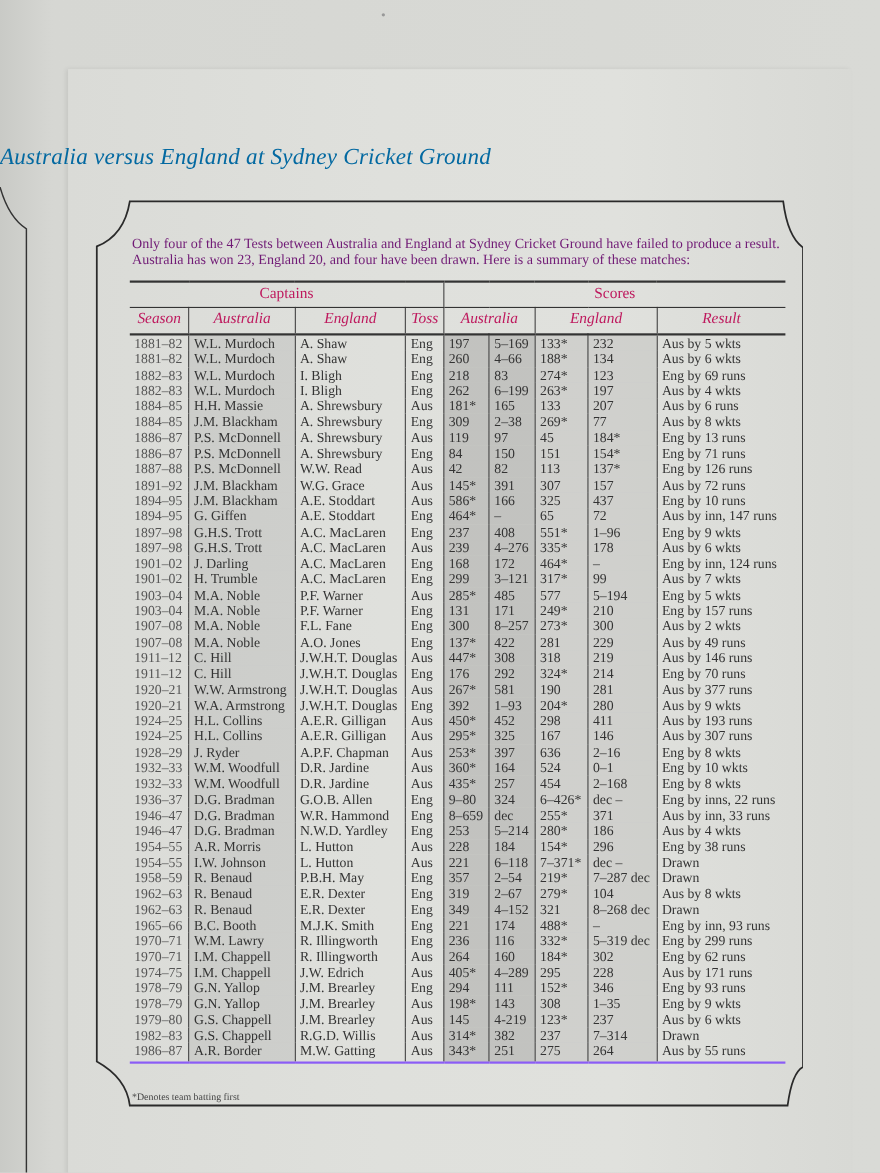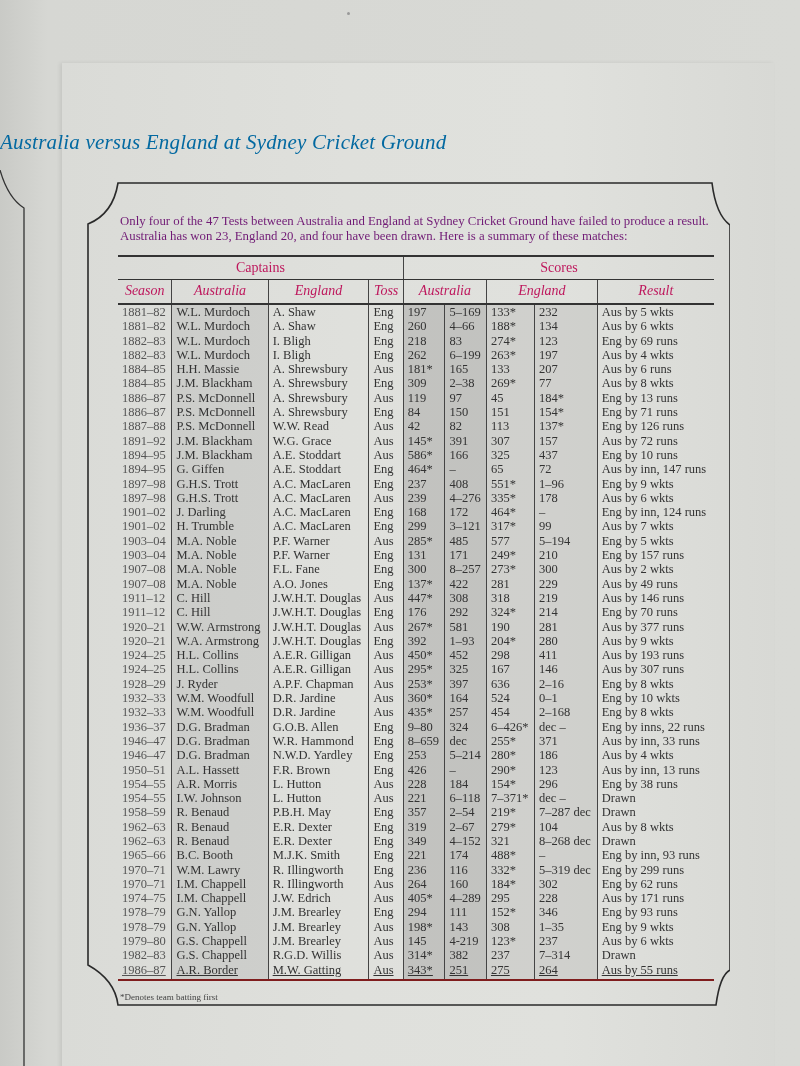--- a/index.html
+++ b/index.html
@@ -32,21 +32,21 @@
     position:absolute; left:118px; top:255px; width:596px;
     border-collapse:collapse; font-size:12.5px; color:#333;
   }
   table.sum td, table.sum th { padding:0 4px; white-space:nowrap; line-height:14.3px; }
   table.sum th { font-weight:normal; font-size:14px; color:#be185d; }
   .grp th { height:22px; border-top:2px solid #333; border-bottom:1.5px solid #333; }
   .hdr th { height:23px; border-bottom:2px solid #333;font-style:italic; }
   .bl { border-left:1.2px solid #444; }
   .shade { background:rgba(150,150,150,0.22); }
   .shade2 { background:rgba(120,120,120,0.28); }
-  tr.last td { border-bottom:2px solid #7f1d1d; padding-bottom:2px;text-decoration:underline; }
+  tr.last td { border-bottom:2px solid #8b5cf6; padding-bottom:2px; }
   .season { color:#555;margin-left:23px; }
   .foot { position:absolute; left:120px; top:992px; font-size:9px; color:#444;text-align:center; }
   .dot { position:absolute; left:347px; top:12px; width:3px; height:3px; border-radius:2px; background:#999; }
 </style>
 </head>
 <body>
 
 <div class="backpage"></div>
 <svg class="spine-frame" viewBox="0 0 40 900">
   <path d="M0 0 Q 8 28 24 38 L 24 900" fill="none" stroke="#333" stroke-width="1.3"></path>
@@ -425,31 +425,20 @@
         <td class="bl shade">D.G. Bradman</td>
         <td class="bl">N.W.D. Yardley</td>
         <td class="bl">Eng</td>
         <td class="bl shade2">253</td>
         <td class="bl shade2">5–214</td>
         <td class="bl shade">280*</td>
         <td class="bl shade">186</td>
         <td class="bl">Aus by 4 wkts</td>
       </tr>
       <tr>
-        <td class="season">1950–51</td>
-        <td class="bl shade">A.L. Hassett</td>
-        <td class="bl">F.R. Brown</td>
-        <td class="bl">Eng</td>
-        <td class="bl shade2">426</td>
-        <td class="bl shade2">–</td>
-        <td class="bl shade">290*</td>
-        <td class="bl shade">123</td>
-        <td class="bl">Aus by inn, 13 runs</td>
-      </tr>
-      <tr>
         <td class="season">1954–55</td>
         <td class="bl shade">A.R. Morris</td>
         <td class="bl">L. Hutton</td>
         <td class="bl">Aus</td>
         <td class="bl shade2">228</td>
         <td class="bl shade2">184</td>
         <td class="bl shade">154*</td>
         <td class="bl shade">296</td>
         <td class="bl">Eng by 38 runs</td>
       </tr>

